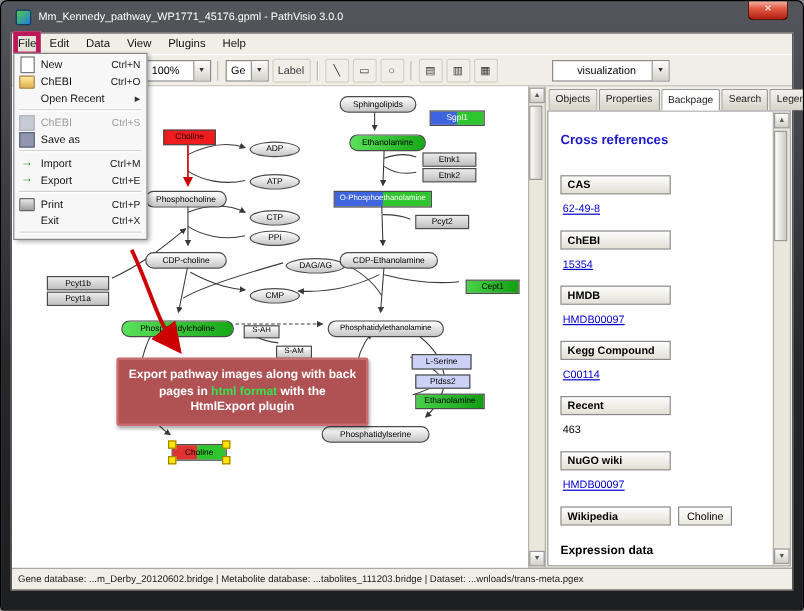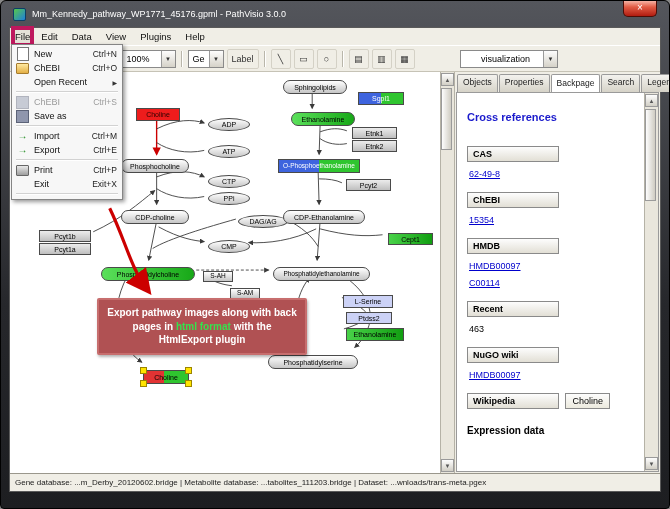--- a/index.html
+++ b/index.html
@@ -262,20 +262,21 @@
             </div>
             <div>
               <div class="xref-header">ChEBI</div>
               <a class="xref-value">15354</a>
             </div>
             <div>
               <div class="xref-header">HMDB</div>
               <a class="xref-value">HMDB00097</a>
             </div>
             <div>
+              <div class="xref-header">Kegg Compound</div>
               <a class="xref-value">C00114</a>
             </div>
             <div>
               <div class="xref-header">Recent</div>
               <span class="xref-value plain">463</span>
             </div>
             <div>
               <div class="xref-header">NuGO wiki</div>
               <a class="xref-value">HMDB00097</a>
             </div>
@@ -351,21 +352,21 @@
       <div class="menu-item">
         <span class="mi-ico">
             <span class="ico-printer"></span>
           </span>
         <span class="mi-label">Print</span>
         <span class="mi-short">Ctrl+P</span>
       </div>
       <div class="menu-item">
         <span class="mi-ico"></span>
         <span class="mi-label">Exit</span>
-        <span class="mi-short">Exit+X</span>
+        <span class="mi-short">Ctrl+X</span>
       </div>
       <div class="menu-sep"></div>
     </div>
 
     <svg class="overlay-arrow" viewBox="0 0 652 465" preserveAspectRatio="none">
       <defs>
         <marker id="bigred" markerWidth="8" markerHeight="8" refX="6" refY="4" orient="auto">
           <path d="M0,0 L8,4 L0,8 Z" fill="#cc0000"></path>
         </marker>
       </defs>

